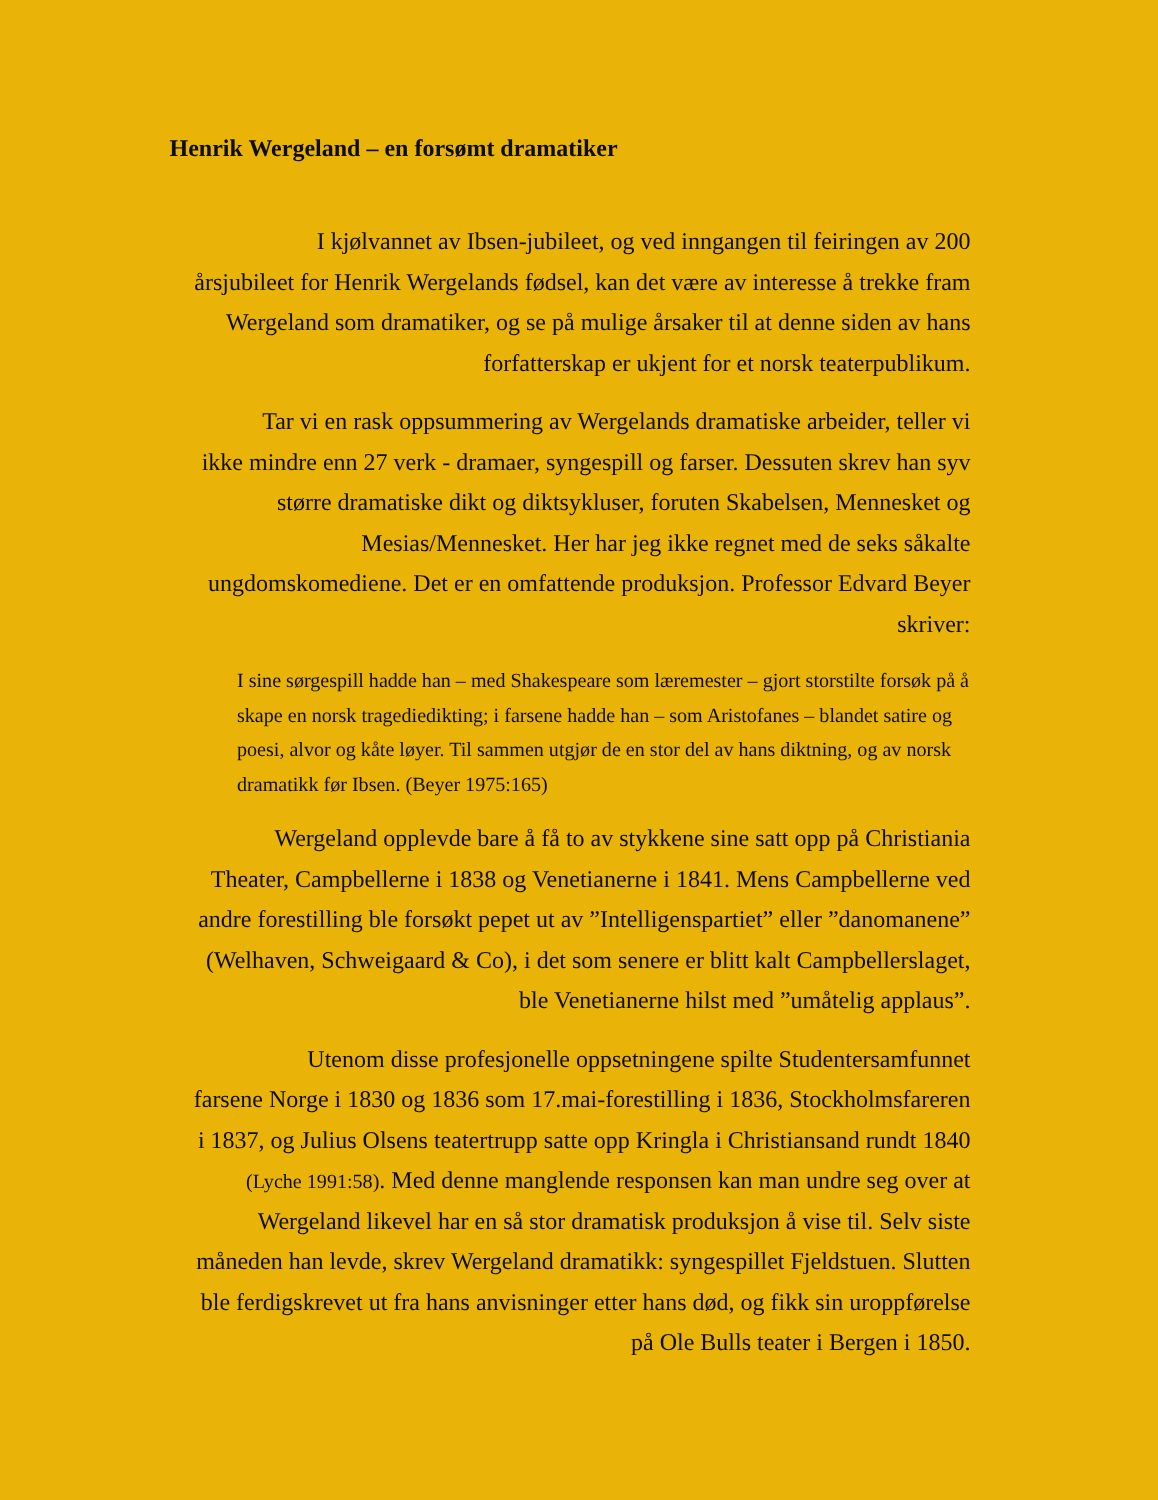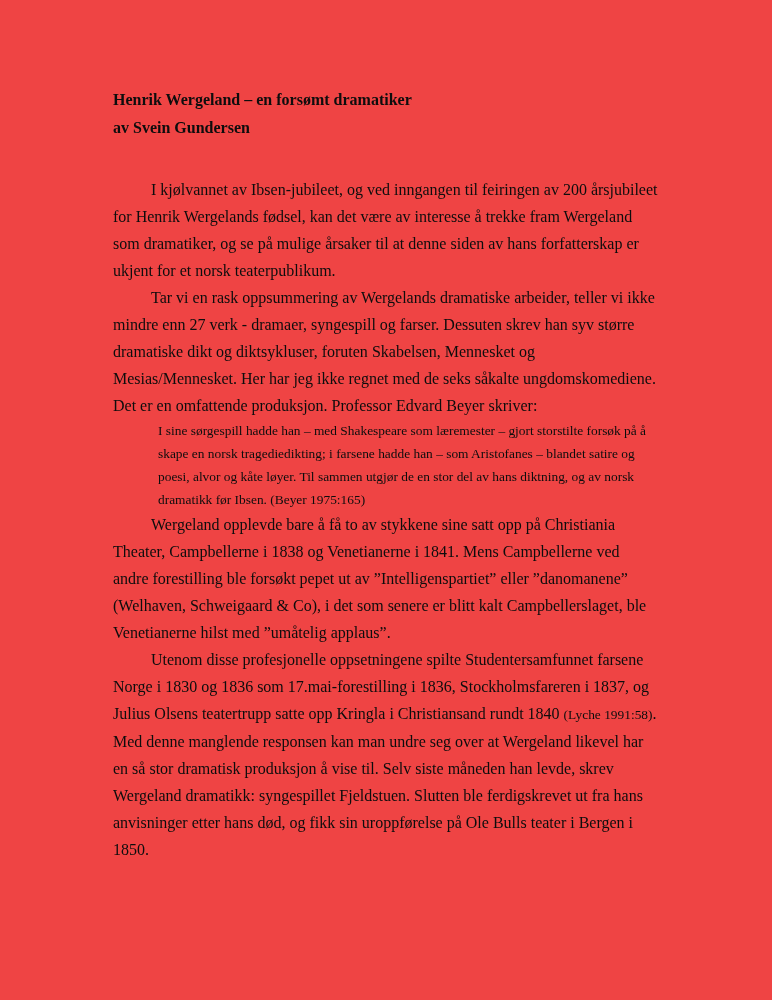--- a/index.html
+++ b/index.html
@@ -4,21 +4,21 @@
 <style>
   html, body {
     margin: 0;
     padding: 0;
     background: #ffffff;
   }
   .page {
     position: relative;
     width: 772px;
     height: 1000px;
-    background: #ef4444;
+    background: #eab308;
     color: #0d0d0d;
     font-family: "Liberation Serif", "DejaVu Serif", serif;
     overflow: hidden;
   }
   .content {
     position: absolute;
     left: 113px;
     top: 86px;
     width: 546px;
   }
@@ -39,43 +39,42 @@
     font-weight: normal;
     line-height: 22px;
     margin: 31px 0 0 0;
     text-decoration: underline;
     text-underline-offset: 3px;
   }
   .doc-body {
     margin-top: 34px;
   }
   .doc-body p.body {
-    margin: 0;
+    margin: 12px;
     font-size: 16px;
     line-height: 27px;
     text-indent: 38px;
-    text-align: left;
+    text-align: right;
   }
   .doc-body p.quote {
     margin: 0 0 0 45px;
     font-size: 13.4px;
     line-height: 23px;
     text-indent: 0;
     text-align: left;
   }
   .italic { }
   .small-cite { font-size: 13.4px; font-family: Liberation Serif, serif; }
 </style>
 </head>
 <body>
 
 <div class="page">
   <div class="content">
     <h1 class="doc-title">Henrik Wergeland – en forsømt dramatiker</h1>
-    <div class="byline">av Svein Gundersen</div>
     <div class="doc-body">
         <p class="body"><span>I kjølvannet av Ibsen-jubileet, og ved inngangen til feiringen av 200 årsjubileet for Henrik Wergelands fødsel, kan det være av interesse å trekke fram Wergeland som dramatiker, og se på mulige årsaker til at denne siden av hans forfatterskap er ukjent for et norsk teaterpublikum.</span></p>
         <p class="body"><span>Tar vi en rask oppsummering av Wergelands dramatiske arbeider, teller vi ikke mindre enn 27 verk - dramaer, syngespill og farser. Dessuten skrev han syv større dramatiske dikt og diktsykluser, foruten </span><span class="italic">Skabelsen, Mennesket og Mesias/Mennesket</span><span>. Her har jeg ikke regnet med de seks såkalte ungdomskomediene. Det er en omfattende produksjon. Professor Edvard Beyer skriver:</span></p>
         <p class="quote"><span>I sine sørgespill hadde han – med Shakespeare som læremester – gjort storstilte forsøk på å skape en norsk tragediedikting; i farsene hadde han – som Aristofanes – blandet satire og poesi, alvor og kåte løyer. Til sammen utgjør de en stor del av hans diktning, og av norsk dramatikk før Ibsen. (Beyer 1975:165)</span></p>
         <p class="body"><span>Wergeland opplevde bare å få to av stykkene sine satt opp på Christiania Theater, </span><span class="italic">Campbellerne</span><span> i 1838 og </span><span class="italic">Venetianerne</span><span> i 1841. Mens </span><span class="italic">Campbellerne</span><span> ved andre forestilling ble forsøkt pepet ut av ”Intelligenspartiet” eller ”danomanene” (Welhaven, Schweigaard &amp; Co), i det som senere er blitt kalt Campbellerslaget, ble </span><span class="italic">Venetianerne</span><span> hilst med ”umåtelig applaus”.</span></p>
         <p class="body"><span>Utenom disse profesjonelle oppsetningene spilte Studentersamfunnet farsene </span><span class="italic">Norge i 1830 og 1836</span><span> som 17.mai-forestilling i 1836, </span><span class="italic">Stockholmsfareren</span><span> i 1837, og Julius Olsens teatertrupp satte opp </span><span class="italic">Kringla</span><span> i Christiansand rundt 1840 </span><span class="small-cite">(Lyche 1991:58)</span><span>. Med denne manglende responsen kan man undre seg over at Wergeland likevel har en så stor dramatisk produksjon å vise til. Selv siste måneden han levde, skrev Wergeland dramatikk: syngespillet </span><span class="italic">Fjeldstuen.</span><span> Slutten ble ferdigskrevet ut fra hans anvisninger etter hans død, og fikk sin uroppførelse på Ole Bulls teater i Bergen i 1850.</span></p>
       </div>
   </div>
 </div>
 

